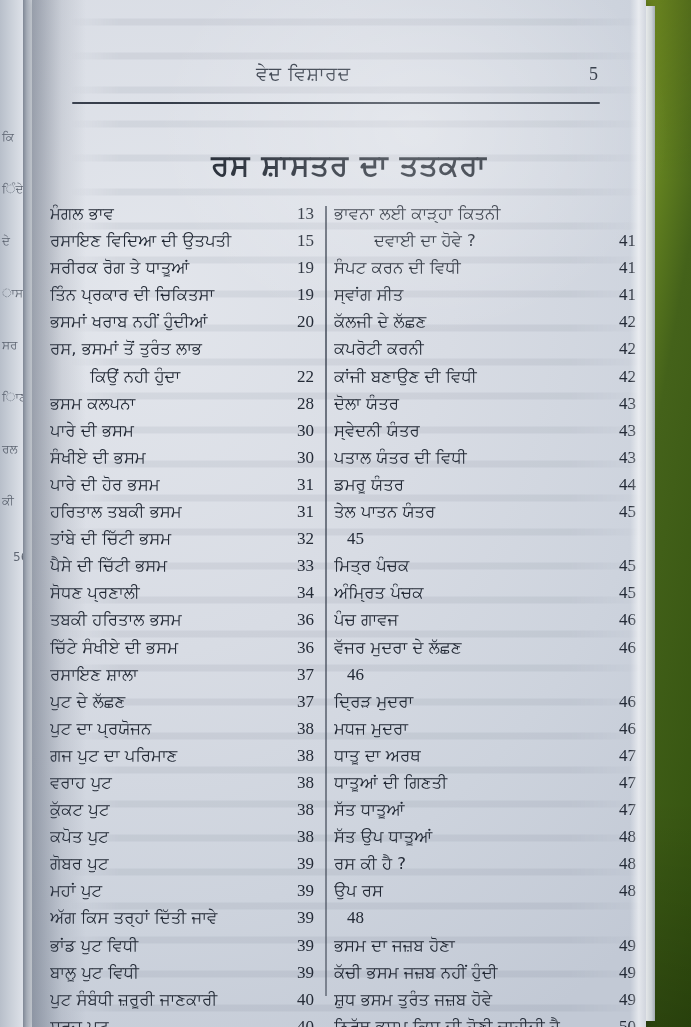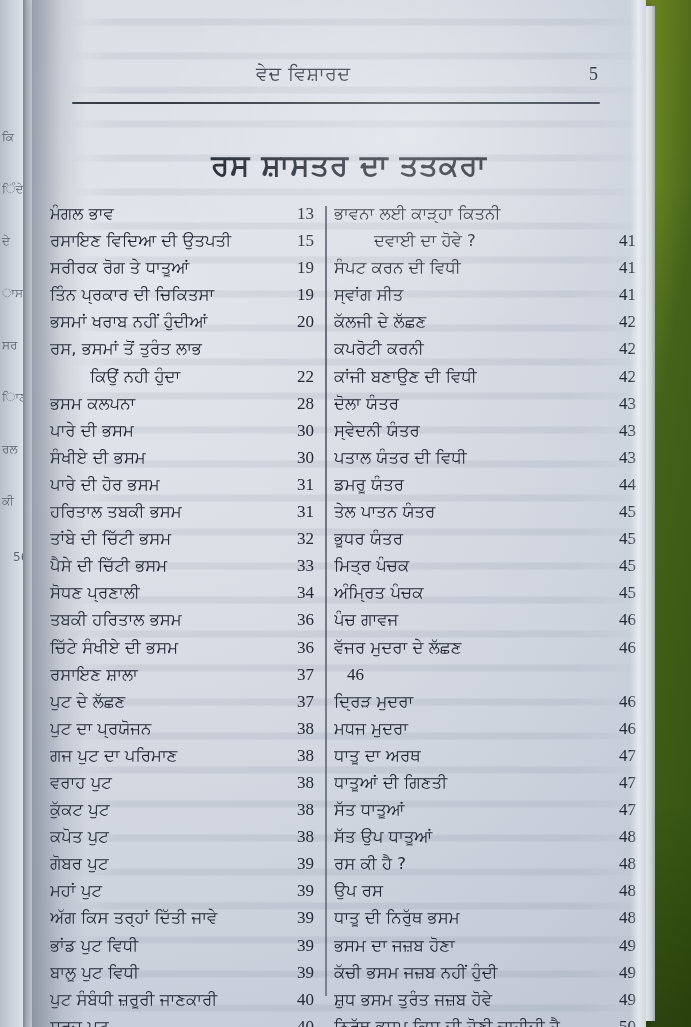--- a/index.html
+++ b/index.html
@@ -415,21 +415,20 @@
           </div>
           <div class="toc-row">
             <span class="toc-label">ਡਮਰੂ ਯੰਤਰ</span>
             <span class="toc-page">44</span>
           </div>
           <div class="toc-row">
             <span class="toc-label">ਤੇਲ ਪਾਤਨ ਯੰਤਰ</span>
             <span class="toc-page">45</span>
           </div>
           <div class="toc-row">
-            <span class="toc-label">ਭੂਧਰ ਯੰਤਰ</span>
             <span class="toc-page">45</span>
           </div>
           <div class="toc-row">
             <span class="toc-label">ਮਿਤ੍ਰ ਪੰਚਕ</span>
             <span class="toc-page">45</span>
           </div>
           <div class="toc-row">
             <span class="toc-label">ਅੰਮ੍ਰਿਤ ਪੰਚਕ</span>
             <span class="toc-page">45</span>
           </div>
@@ -470,21 +469,20 @@
           </div>
           <div class="toc-row">
             <span class="toc-label">ਰਸ ਕੀ ਹੈ ?</span>
             <span class="toc-page">48</span>
           </div>
           <div class="toc-row">
             <span class="toc-label">ਉਪ ਰਸ</span>
             <span class="toc-page">48</span>
           </div>
           <div class="toc-row">
-            <span class="toc-label">ਧਾਤੂ ਦੀ ਨਿਰੁੱਥ ਭਸਮ</span>
             <span class="toc-page">48</span>
           </div>
           <div class="toc-row">
             <span class="toc-label">ਭਸਮ ਦਾ ਜਜ਼ਬ ਹੋਣਾ</span>
             <span class="toc-page">49</span>
           </div>
           <div class="toc-row">
             <span class="toc-label">ਕੱਚੀ ਭਸਮ ਜਜ਼ਬ ਨਹੀਂ ਹੁੰਦੀ</span>
             <span class="toc-page">49</span>
           </div>

